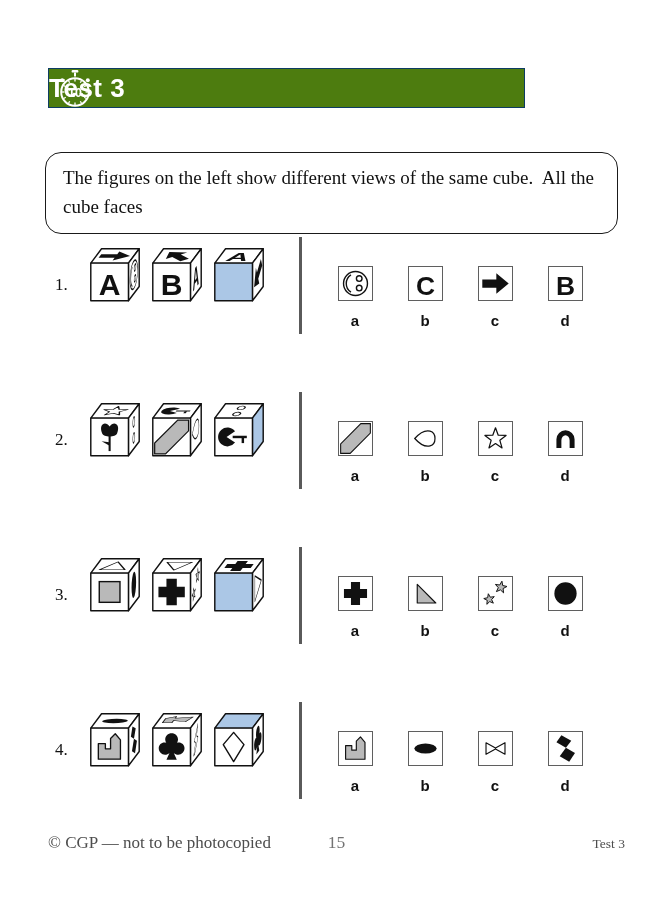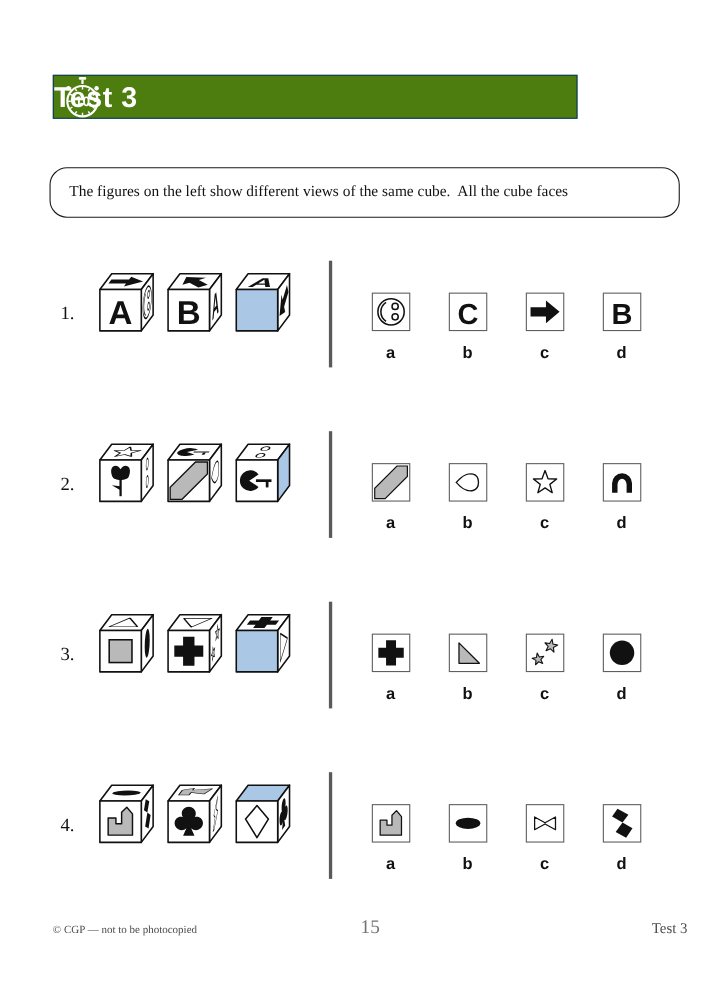--- a/index.html
+++ b/index.html
@@ -8,34 +8,34 @@
   
   .header-bar{position:absolute;left:48px;top:68px;width:477px;height:40px;box-sizing:border-box;
               background:#4d7c0f;border:1px solid #0d3c63;display:flex;align-items:center;justify-content:flex-start;}
   .header-title{color:#fff;font-family:"Liberation Sans",sans-serif;font-weight:bold;font-size:26px;letter-spacing:.5px;}
   .stopwatch{position:absolute;left:4px;top:0px;}
   
   .intro{position:absolute;left:60px;top:121px;font-size:15.5px;}
   
   .info-box{position:absolute;left:45px;top:152px;width:573px;box-sizing:border-box;
             border:1.5px solid #1a1a1a;border-radius:16px;padding:11px 17px 12px 17px;
-            font-size:14px;line-height:1.5;}
+            font-size:19px;line-height:1.5;}
   
   .q-row{position:absolute;left:45px;width:578px;height:115px;}
   .q-num{position:absolute;left:10px;top:38px;font-size:17px;}
   .cubes{position:absolute;left:44px;top:10px;display:flex;gap:10px;}
   .divider{position:absolute;left:254px;top:0;width:2.5px;height:97px;background:#5a5a5a;}
   .options{position:absolute;left:275px;top:29px;display:flex;}
   .opt-slot{width:70px;display:flex;flex-direction:column;align-items:center;}
   .opt-box{width:35px;height:35px;box-sizing:border-box;border:1.3px solid #5f5f5f;background:#fff;
            display:flex;align-items:center;justify-content:center;}
   .opt-label{margin-top:11px;font-family:"Liberation Sans",sans-serif;font-weight:bold;font-size:15px;color:#111;}
   
   .footer{position:absolute;left:48px;top:832px;width:577px;display:flex;align-items:baseline;color:#4d4d4d;}
-  .footer .f-left{flex:1;text-align:left;font-size:10px;}
+  .footer .f-left{flex:1;text-align:left;font-size:17px;}
   .footer .f-center{font-size:17.5px;color:#737373;}
   .footer .f-right{flex:1;text-align:right;font-size:13.5px;}
 </style>
 </head>
 <body>
 
 <div class="page">
 
   <div class="header-bar">
     <svg class="stopwatch" width="44" height="41" viewBox="0 0 44 41">

